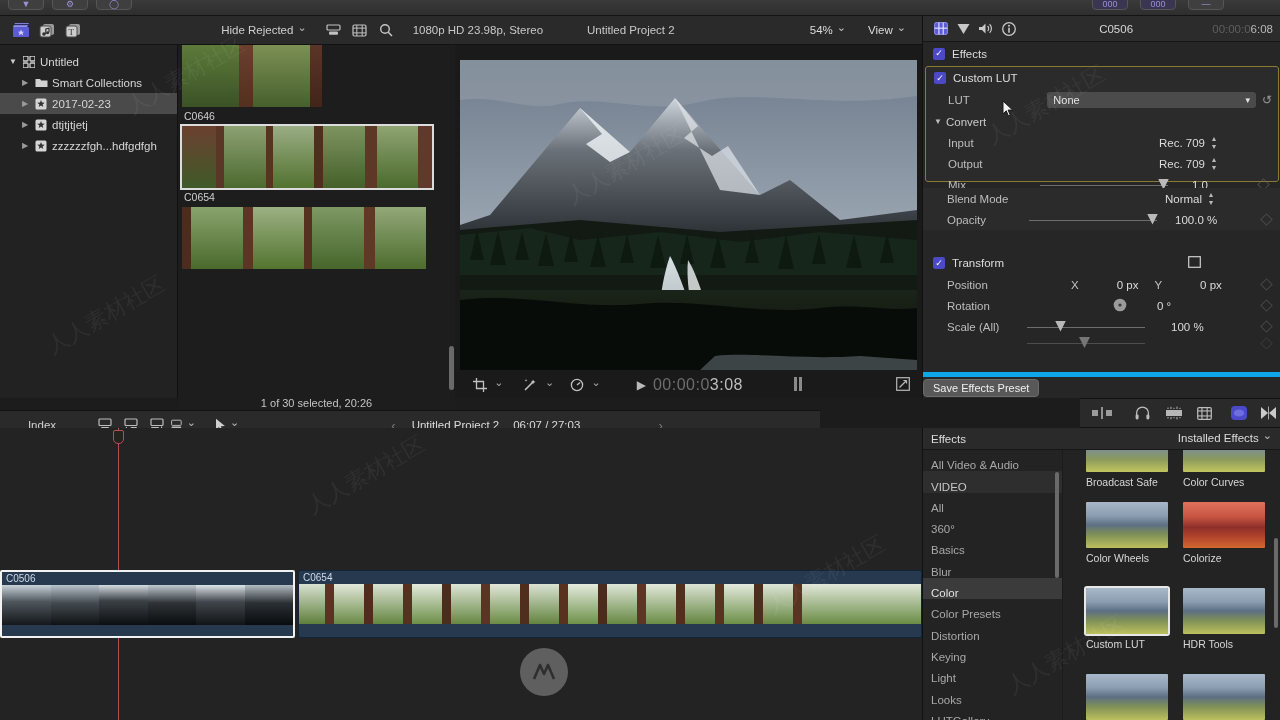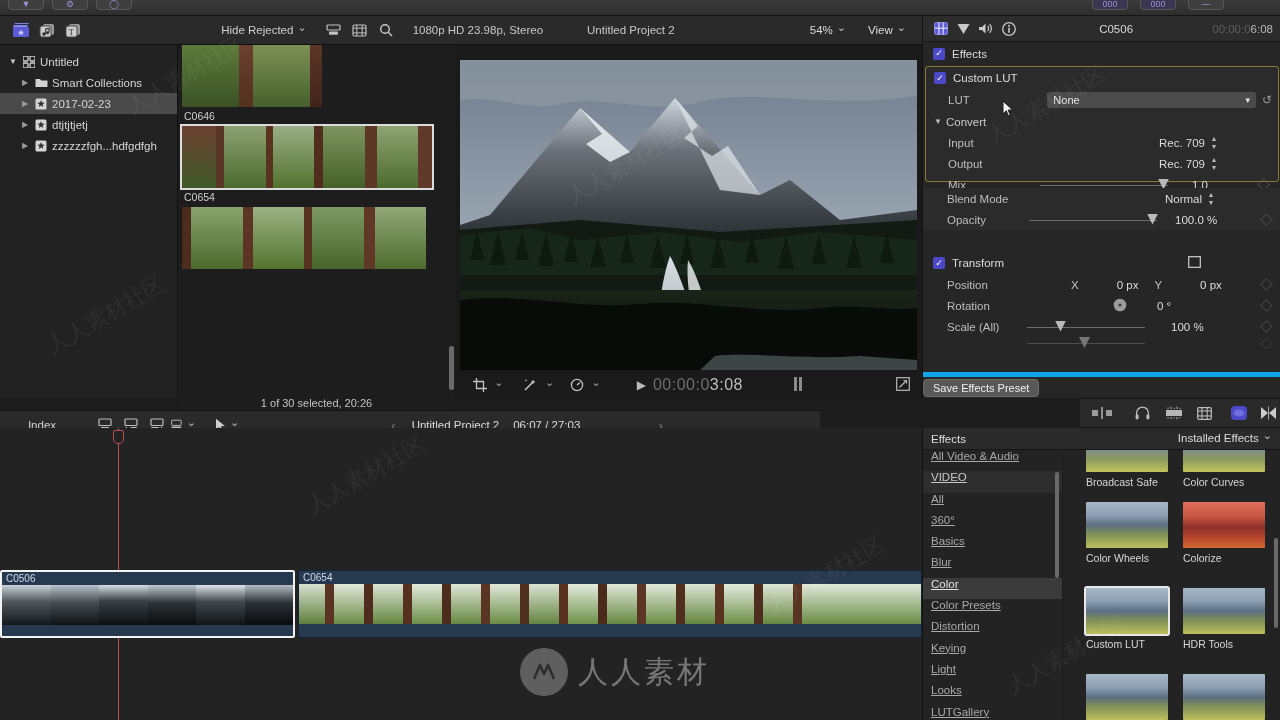--- a/index.html
+++ b/index.html
@@ -143,21 +143,21 @@
   .tlclip { position:absolute; top:142px; height:68px; background:#27394f; border:1px solid #12243a; border-radius:2px; overflow:hidden; }
   .tlclip .cname { position:absolute; top:1px; left:4px; font-size:10px; color:#cfdcea; z-index:3; }
   .tlclip .film { position:absolute; top:13px; left:0; right:0; height:40px; display:flex; overflow:hidden; }
   .tlclip .film .cell { flex:1 1 auto; background-size:cover; }
   .tlclip.sel { border:2px solid #f2f2f2; }
 
   
   #effPane { position:absolute; left:922px; top:428px; width:358px; height:292px; background:#232323; border-left:1px solid #111; }
   #effHeader { height:22px; display:flex; align-items:center; background:#2a2a2a; border-bottom:1px solid #161616; font-size:11.5px; }
   #effList { position:absolute; left:0; top:22px; width:140px; height:270px; background:#232323; border-right:1px solid #1b1b1b; overflow:hidden; }
-  .effRow { height:21.3px; display:flex; align-items:flex-start; padding-left:8px; font-size:11.5px; color:#a8a8a8;text-decoration:underline; }
+  .effRow { height:21.3px; display:flex; align-items:flex-end; padding-left:8px; font-size:11.5px; color:#a8a8a8; }
   .effRow.sel { background:#3b3b3b; color:#e2e2e2; }
   .effRow.cap { color:#c6c6c6; background:#2e2e2e; }
   #effListScroll { position:absolute; left:132px; top:44px; width:4px; height:106px; background:#6a6a6a; border-radius:2px; }
   #effGrid { position:absolute; left:141px; top:22px; width:217px; height:270px; overflow:hidden; }
   .effCard { position:absolute; width:82px; }
   .effThumb { width:82px; height:46px; background-size:cover; border-radius:1px; }
   .effThumb.sel { outline:2px solid #e8e8e8; }
   .effName { font-size:10.5px; color:#d6d6d6; padding-top:4px; }
   #effGridScroll { position:absolute; left:351px; top:110px; width:4px; height:90px; background:#6a6a6a; border-radius:2px; }
 
@@ -891,21 +891,20 @@
         <path d="M1 1 L1 14 L4.2 10.8 L6.4 15.8 L8.3 15 L6.1 10.1 L10.6 10 Z" fill="#f2f2f2" stroke="#1a1a1a" stroke-width="1"></path>
       </svg>
   </div>
 
   <div class="wm" id="wmLogo">
     <div class="circ">
       <svg width="30" height="30" viewBox="0 0 30 30">
           <path d="M5 22 L11 8 L15 17 L19 8 L25 22" stroke="#3a3a3a" stroke-width="2.6" fill="none" stroke-linejoin="round"></path>
         </svg>
     </div>
-    <div class="txt">人人素材</div>
   </div>
   <div class="wm wmDiag" style="left:120px;top:60px;">人人素材社区</div>
   <div class="wm wmDiag" style="left:560px;top:150px;">人人素材社区</div>
   <div class="wm wmDiag" style="left:980px;top:90px;">人人素材社区</div>
   <div class="wm wmDiag" style="left:300px;top:460px;">人人素材社区</div>
   <div class="wm wmDiag" style="left:760px;top:560px;">人人素材社区</div>
   <div class="wm wmDiag" style="left:40px;top:300px;">人人素材社区</div>
   <div class="wm wmDiag" style="left:1000px;top:640px;">人人素材社区</div>
 
 </div>

